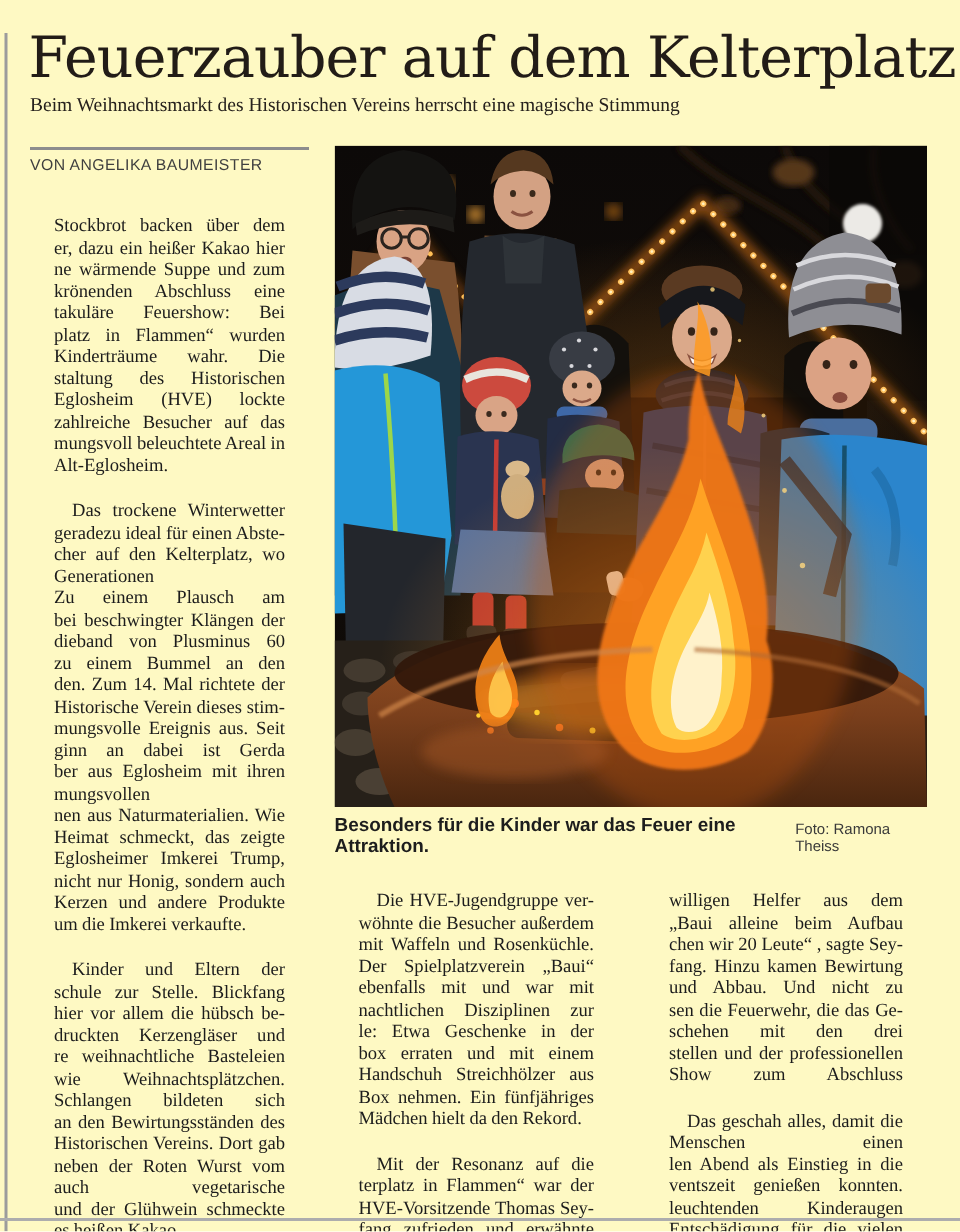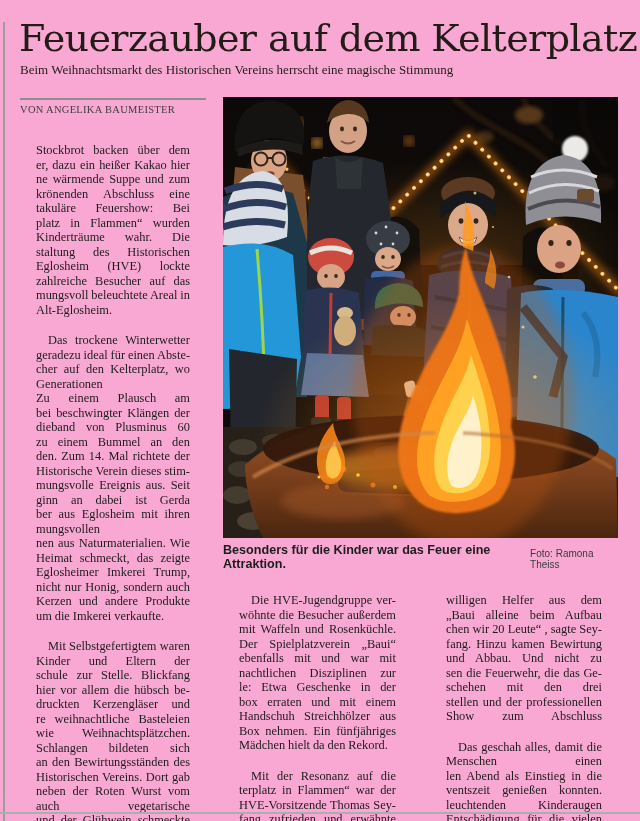--- a/index.html
+++ b/index.html
@@ -1,34 +1,34 @@
 <!DOCTYPE html>
 <html><head>
 <meta charset="utf-8">
 <style>
   html,body { margin:0; padding:0; background:#ffffff; }
   .page {
-    position:relative; width:640px; height:821px; background:#f9a8d4;
+    position:relative; width:640px; height:821px; background:#fef9c3;
     font-family:"Liberation Serif", serif; overflow:hidden;
   }
   .vrule { position:absolute; left:3px; top:22px; width:2px; height:799px; background:#9c9c9c; }
   .headline {
     position:absolute; left:19px; top:16px; width:605px; margin:0;
     font-family:"DejaVu Serif", serif; font-weight:400; font-size:38px;
     letter-spacing:-0.6px; color:#221c17; white-space:nowrap;
   }
   .subheadline {
     position:absolute; left:20px; top:62px; width:610px; margin:0;
     font-family:"Liberation Serif", serif; font-weight:400; font-size:13px;
     color:#26211d; white-space:nowrap;
   }
   .byline-rule { position:absolute; left:20px; top:98px; width:186px; height:2px; background:#8d8d8d; }
   .byline {
     position:absolute; left:20px; top:104px;
-    font-family:Liberation Serif, serif; font-size:10.5px; letter-spacing:0.3px; color:#3f3f3f;text-align:center;
+    font-family:Liberation Sans, sans-serif; font-size:10.5px; letter-spacing:0.3px; color:#3f3f3f;text-align:center;
   }
   .col { position:absolute; font-size:12.4px; line-height:14.5px; color:#1c1c1c; word-spacing:-0.2px; }
   .col-left  { left:20px;  top:127px; width:186px; }
   .col-mid   { left:223px; top:577px; width:189px; }
   .col-right { left:430px; top:577px; width:188px; }
   .para { margin:16px; }
   .line { text-align:justify; text-align-last:justify; height:14.5px; overflow:hidden; }
   .line.last { text-align-last:left; }
   .para.indent .line:first-child { text-indent:12px; }
   .photo-frame { position:absolute; left:223px; top:97px; width:395px; height:441px; overflow:hidden; }
@@ -88,21 +88,20 @@
         <div class="line">ber aus Eglosheim mit ihren stim-</div>
         <div class="line">mungsvollen Adventsdekoratio-</div>
         <div class="line">nen aus Naturmaterialien. Wie</div>
         <div class="line">Heimat schmeckt, das zeigte die</div>
         <div class="line">Eglosheimer Imkerei Trump, die</div>
         <div class="line">nicht nur Honig, sondern auch</div>
         <div class="line">Kerzen und andere Produkte rund</div>
         <div class="line last">um die Imkerei verkaufte.</div>
       </div>
       <div class="para indent">
-        <div class="line">Mit Selbstgefertigtem waren</div>
         <div class="line">Kinder und Eltern der Schubart-</div>
         <div class="line">schule zur Stelle. Blickfang waren</div>
         <div class="line">hier vor allem die hübsch be-</div>
         <div class="line">druckten Kerzengläser und ande-</div>
         <div class="line">re weihnachtliche Basteleien so-</div>
         <div class="line">wie Weihnachtsplätzchen. Lange</div>
         <div class="line">Schlangen bildeten sich überdies</div>
         <div class="line">an den Bewirtungsständen des</div>
         <div class="line">Historischen Vereins. Dort gab es</div>
         <div class="line">neben der Roten Wurst vom Grill</div>

